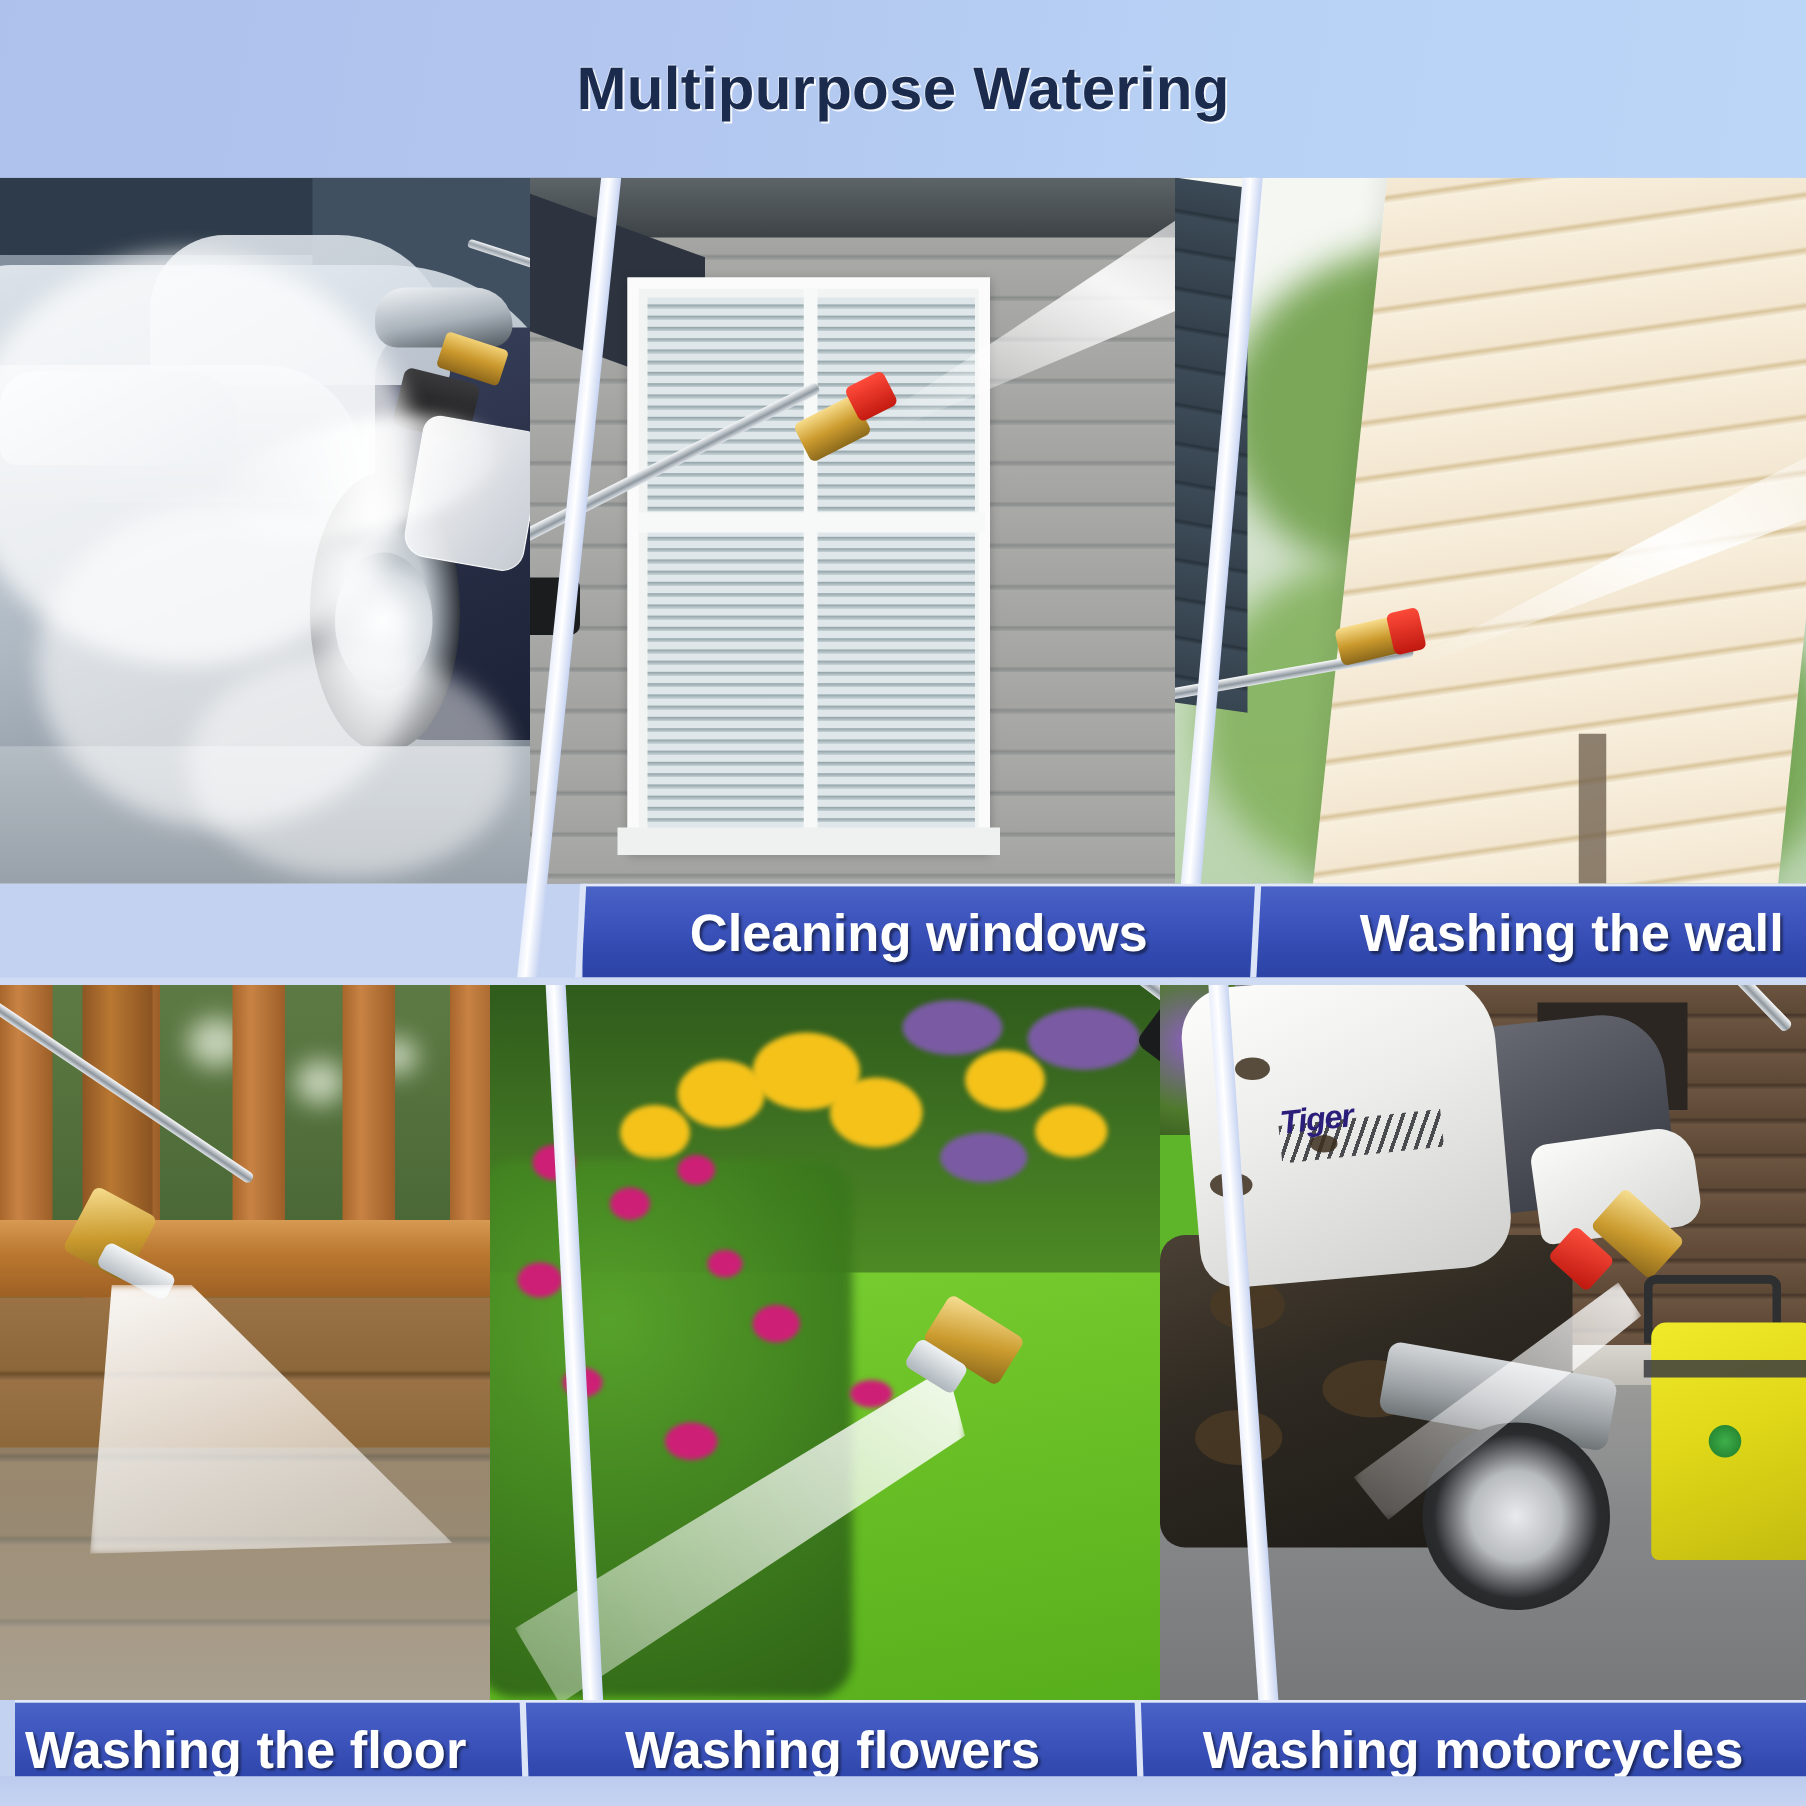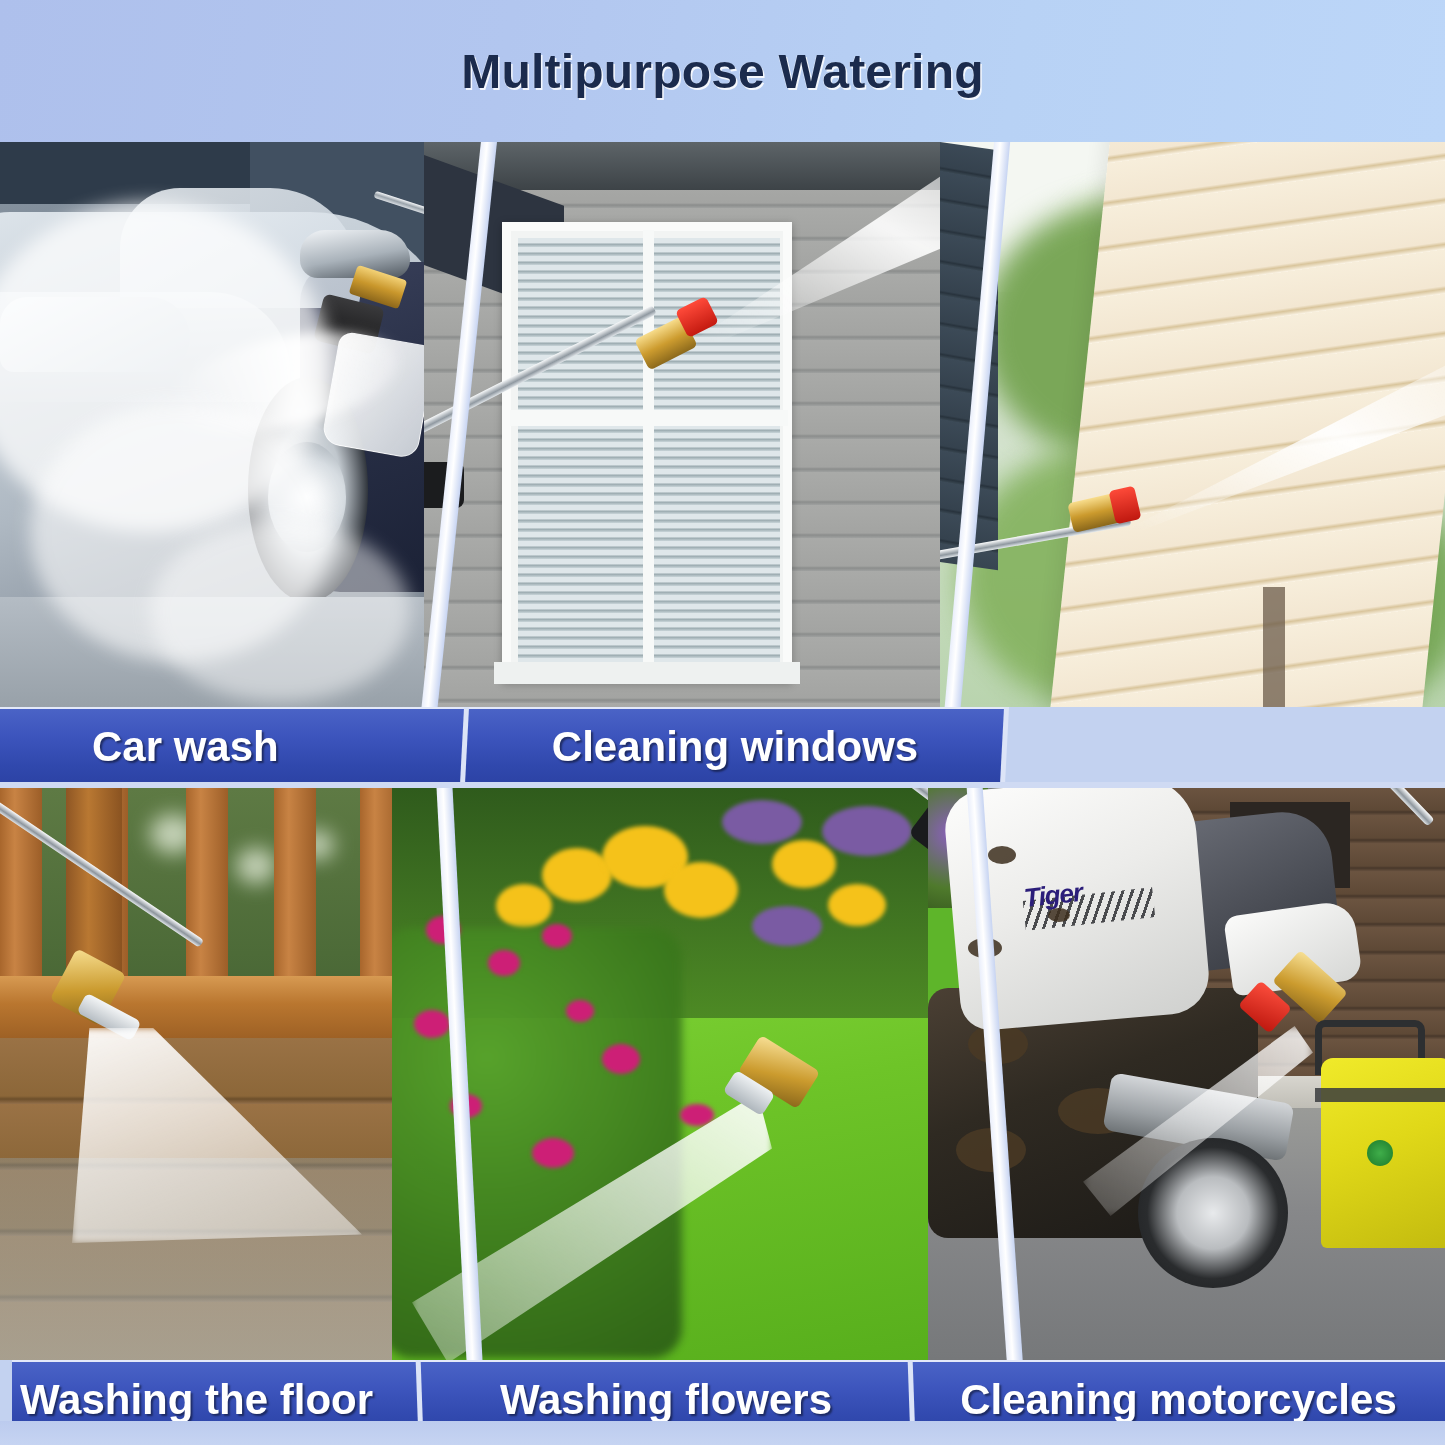--- a/index.html
+++ b/index.html
@@ -351,25 +351,25 @@
       </div>
 
       <div class="slant" style="left:430px;">
         <i style="transform:rotate(6deg);left:52px;"></i>
       </div>
       <div class="slant" style="left:940px;">
         <i style="transform:rotate(5deg);left:55px;"></i>
       </div>
 
       <div class="labels labels-top">
-        <div class="lbar l" style="left:0;width:466px;">
-          <span>Car wash</span>
-        </div>
         <div class="lbar c" style="left:466px;width:538px;">
           <span>Cleaning windows</span>
+        </div>
+        <div class="lbar r" style="left:1004px;width:441px;">
+          <span>Washing the wall</span>
         </div>
         <div class="lsep" style="left:462px;transform:skewX(-3deg);"></div>
         <div class="lsep" style="left:1002px;transform:skewX(-3deg);"></div>
       </div>
     </div>
 
     <div class="row-gap"></div>
 
     <div class="row row-bot">
 
@@ -470,21 +470,21 @@
       </div>
 
       <div class="labels labels-bot">
         <div class="lbar l2" style="left:12px;width:420px;">
           <span>Washing the floor</span>
         </div>
         <div class="lbar c" style="left:420px;width:492px;">
           <span>Washing flowers</span>
         </div>
         <div class="lbar c" style="left:912px;width:533px;">
-          <span>Cleaning motorcycles</span>
+          <span>Washing motorcycles</span>
         </div>
         <div class="lsep" style="left:417px;transform:skewX(2deg);"></div>
         <div class="lsep" style="left:909px;transform:skewX(2deg);"></div>
       </div>
     </div>
   </div>
 
   <div class="foot"></div>
 </div>
 

